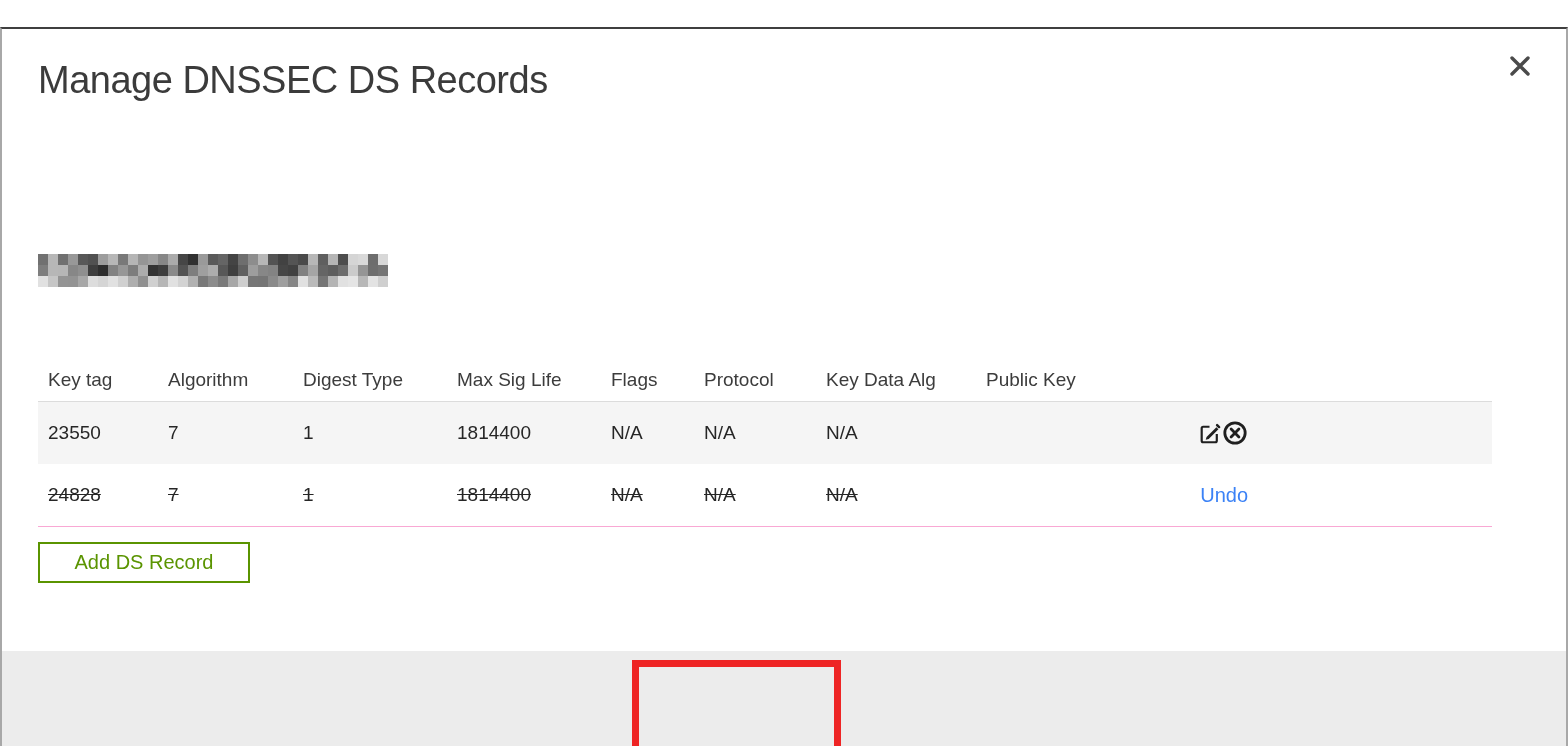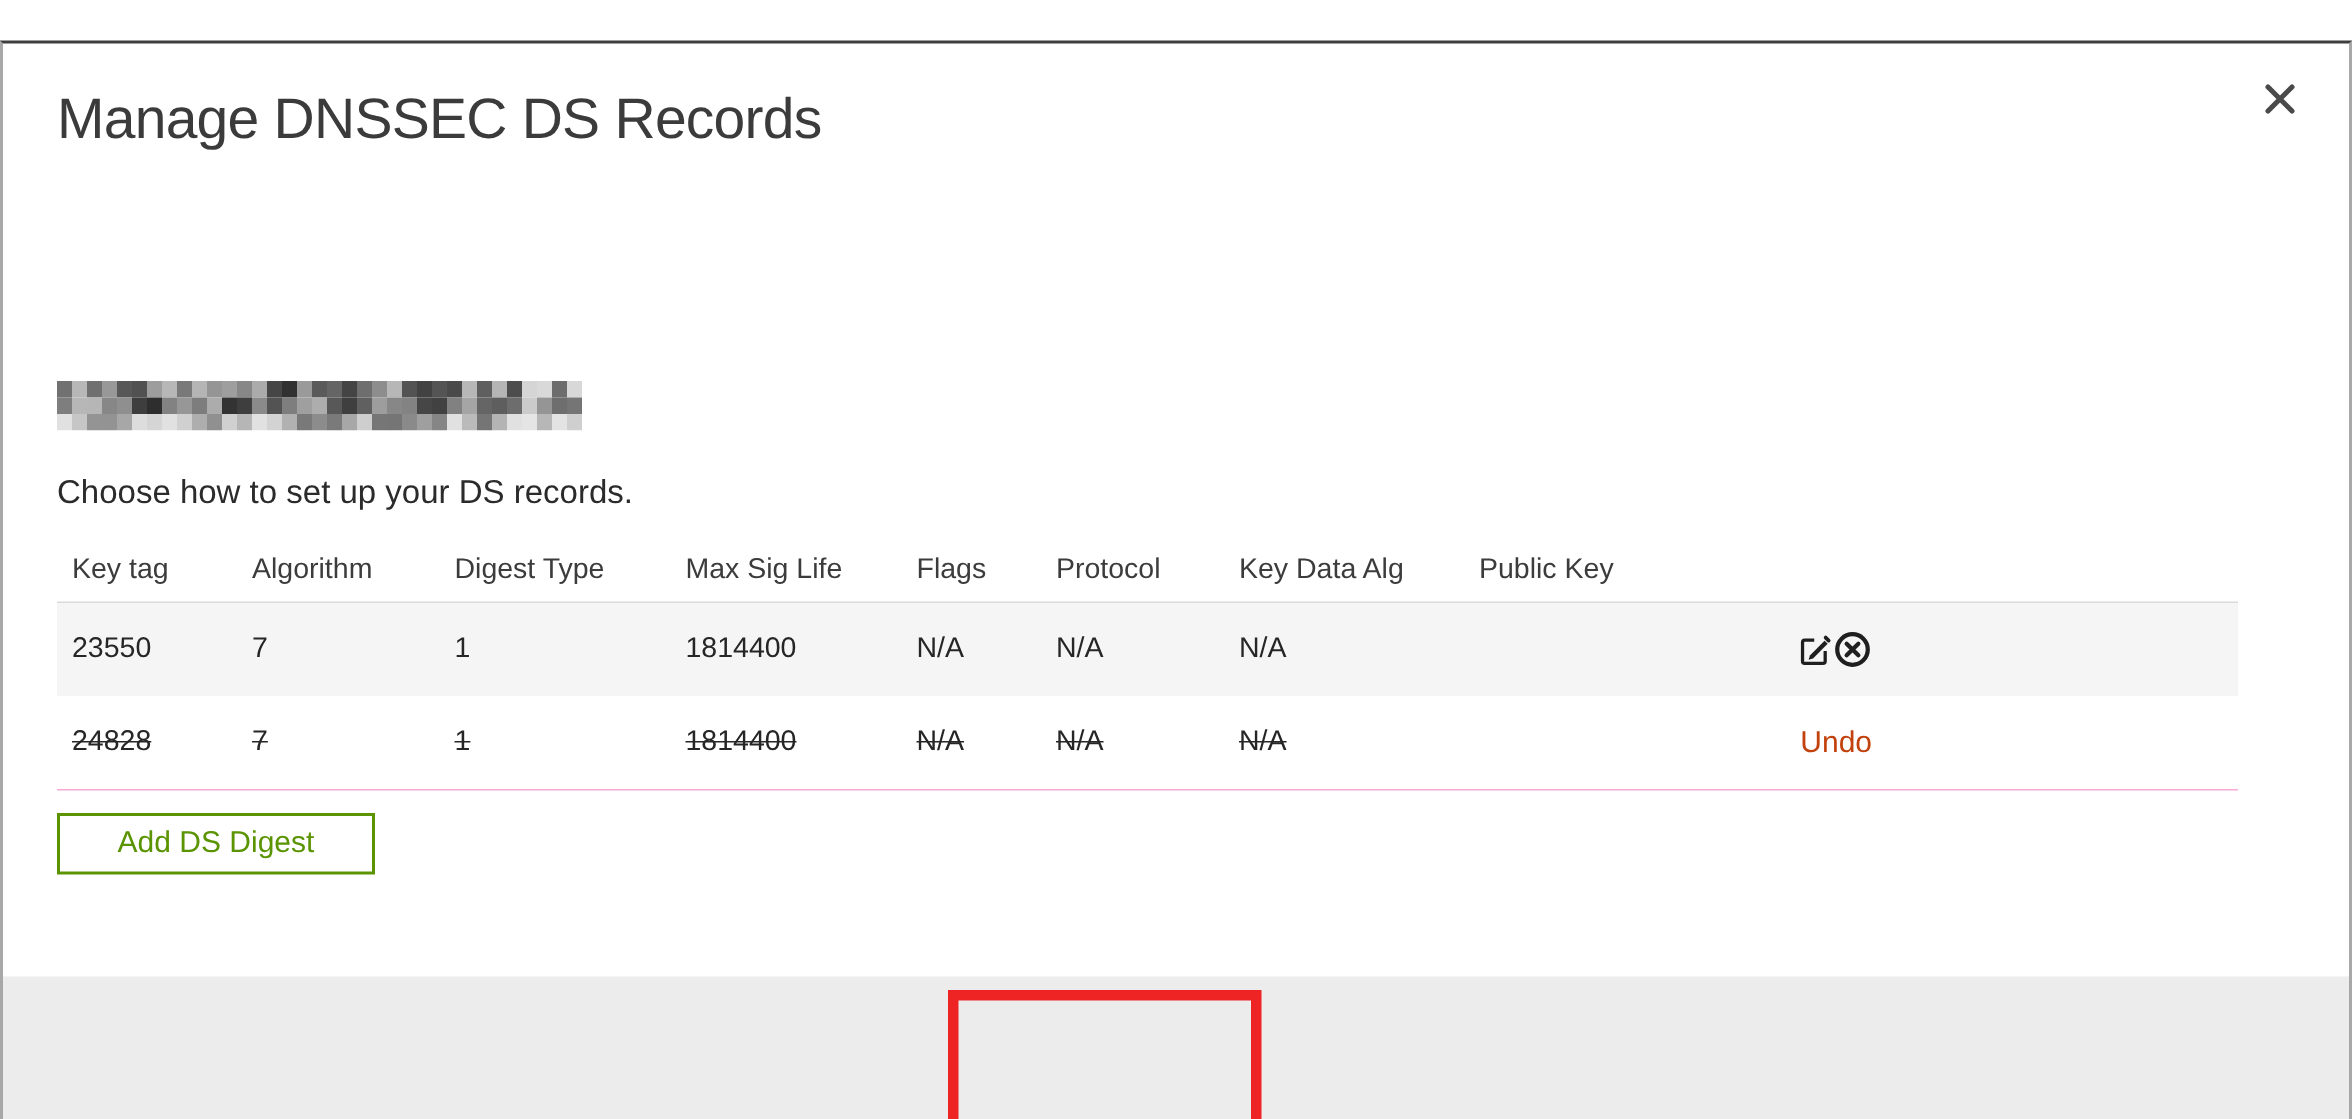--- a/index.html
+++ b/index.html
@@ -69,21 +69,21 @@
   .cell { padding-left: 10px; overflow: hidden; white-space: nowrap; flex: none; }
   .c1 { width: 120px; } .c2 { width: 135px; } .c3 { width: 154px; }
   .c4 { width: 236px; } .c5 { width: 154px; } .c6 { width: 93px; }
   .c7 { width: 122px; } .c8 { width: 160px; } .c9 { width: 130px; }
   .c-actions {
     width: 150px; flex: none;
     display: flex; align-items: center; justify-content: flex-end;
     padding-right: 8px; text-decoration: none !important;
   }
   .icon-btn { width: 26px; height: 26px; cursor: pointer; display: flex; align-items: center; justify-content: center; }
-  .undo-link { font-size: 20px; color: #c2410c; cursor: pointer; text-decoration: none; }
+  .undo-link { font-size: 20px; color: #3b82f6; cursor: pointer; text-decoration: none; }
 
   
   .add-btn {
     position: absolute;
     left: 36px; top: 513px;
     width: 212px; height: 41px;
     background: #ffffff;
     border: 2px solid #5a9400;
     color: #5a9400;
     font-size: 20px;
@@ -242,21 +242,20 @@
       <div style="background: rgb(186, 186, 186);"></div>
       <div style="background: rgb(117, 117, 117);"></div>
       <div style="background: rgb(180, 180, 180);"></div>
       <div style="background: rgb(225, 225, 225);"></div>
       <div style="background: rgb(229, 229, 229);"></div>
       <div style="background: rgb(183, 183, 183);"></div>
       <div style="background: rgb(227, 227, 227);"></div>
       <div style="background: rgb(207, 207, 207);"></div>
     </div>
 
-  <div class="instruction">Choose how to set up your DS records.</div>
 
   <div class="ds-table">
     <div class="t-row t-head">
       <div class="cell c1">Key tag</div>
       <div class="cell c2">Algorithm</div>
       <div class="cell c3">Digest Type</div>
       <div class="cell c5">Max Sig Life</div>
       <div class="cell c6">Flags</div>
       <div class="cell c7">Protocol</div>
       <div class="cell c8">Key Data Alg</div>
@@ -298,21 +297,21 @@
       <div class="cell c6">N/A</div>
       <div class="cell c7">N/A</div>
       <div class="cell c8">N/A</div>
       <div class="cell c9"></div>
       <div class="c-actions">
         <a class="undo-link">Undo</a>
       </div>
     </div>
   </div>
 
-  <button class="add-btn">Add DS Digest</button>
+  <button class="add-btn">Add DS Record</button>
 
   <div class="footer">
     
     
   </div>
 
   <div class="annotation-box"></div>
 
   <div class="bottom-line"></div>
   <div class="bottom-strip"></div>

